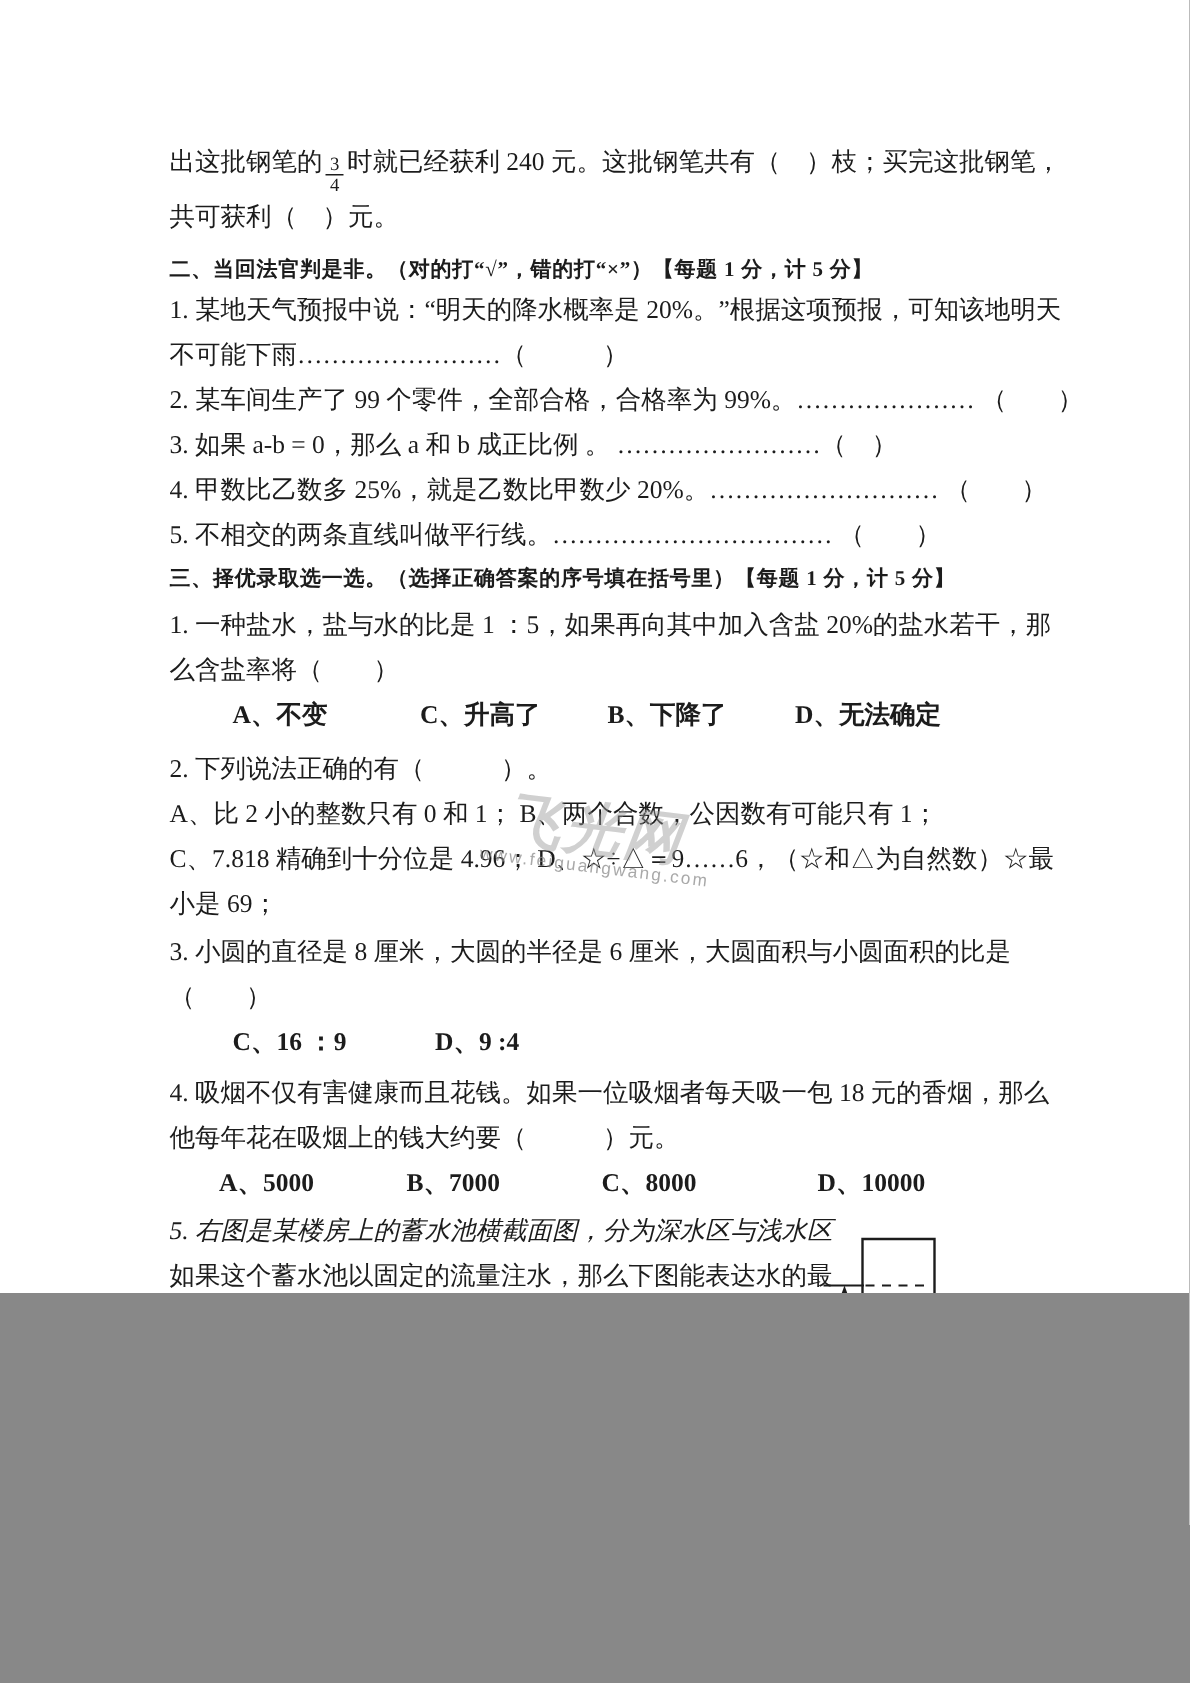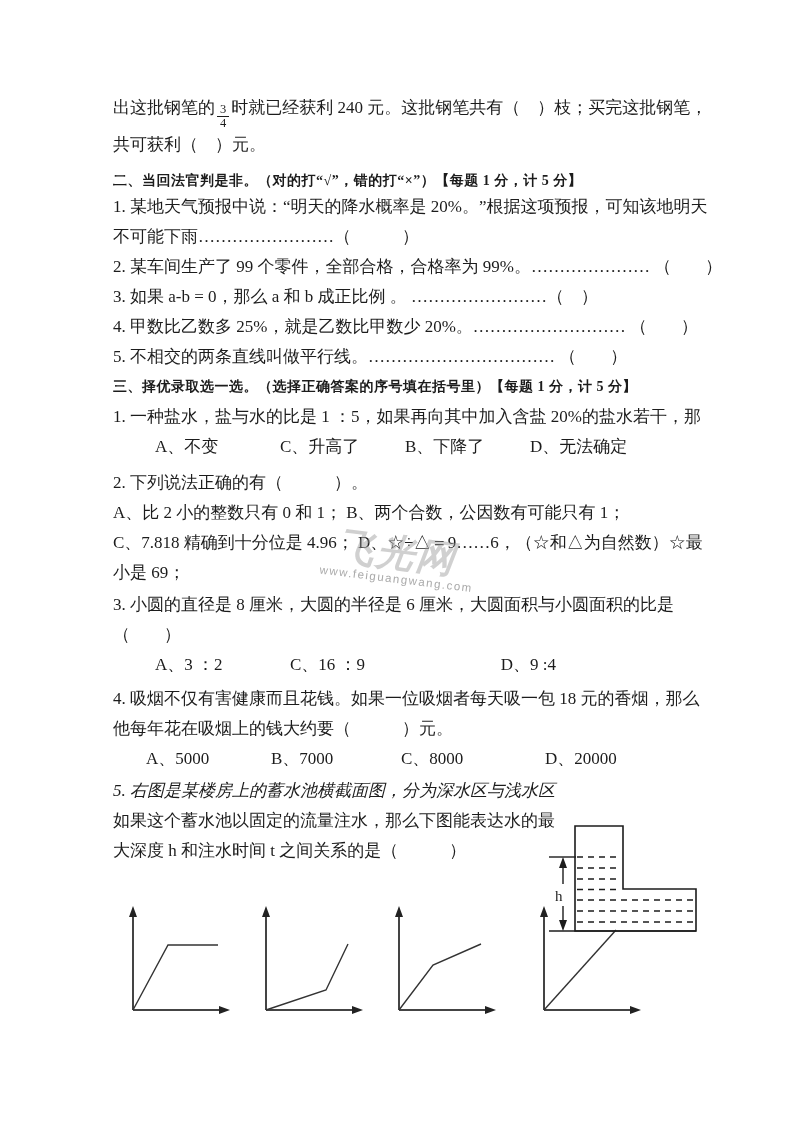--- a/index.html
+++ b/index.html
@@ -1,18 +1,18 @@
 <!DOCTYPE html>
 <html><head>
 <meta charset="utf-8">
 <style>
   html,body { margin:0; padding:0; background:#888; }
   .page {
     position:relative;
-    width:793px; height:1122px;
+    width:793px; height:862px;
     margin:0 auto;
     background:#ffffff;
     overflow:hidden;
     font-family:"Liberation Serif", serif;
     color:#1c1c1c;
   }
   .content {
     position:absolute; left:113px; top:93px; width:585px;
     font-size:17px;
   }
@@ -31,21 +31,21 @@
     font-weight:bold; font-size:14px; letter-spacing:0.5px;
   }
   .sec2-title { margin-top:6px !important; }
   .judge-first { margin-top:-4px !important; }
   .sec3-title { margin-top:0px !important; }
   .q2-block { margin-top:6px !important; }
   .q3-block { margin-top:2px !important; }
   .q4-block { margin-top:4px !important; }
   .q5-block { margin-top:2px !important;font-style:italic; }
 
-  .opts { display:flex; padding-left:42px; }
+  .opts { display:flex; padding-left:42px;font-weight:bold; }
   .opts span { display:inline-block; }
   .opts-q1 span:nth-child(-n+3) { min-width:125px; }
   .opts-q3 { padding-left:42px; }
   .opts-q3 span:nth-child(1){ min-width:135px; }
   .opts-q3 span:nth-child(2){ min-width:140px; }
   .opts-q3 span:nth-child(3){ min-width:126px;text-align:right; }
   .opts-q4 { padding-left:33px; }
   .opts-q4 span:nth-child(1){ min-width:125px; }
   .opts-q4 span:nth-child(2){ min-width:130px; }
   .opts-q4 span:nth-child(3){ min-width:144px; }
@@ -86,47 +86,47 @@
     <p class="judge-first">1. 某地天气预报中说：“明天的降水概率是 20%。”根据这项预报，可知该地明天</p>
     <p>不可能下雨……………………（　　　）</p>
     <p>2. 某车间生产了 99 个零件，全部合格，合格率为 99%。………………… （　　）</p>
     <p>3. 如果 a-b = 0，那么 a 和 b 成正比例 。 ……………………（　）</p>
     <p>4. 甲数比乙数多 25%，就是乙数比甲数少 20%。……………………… （　　）</p>
     <p>5. 不相交的两条直线叫做平行线。…………………………… （　　）</p>
 
     <p class="sec-title sec3-title">三、择优录取选一选。（选择正确答案的序号填在括号里）【每题 1 分，计 5 分】</p>
 
     <p>1. 一种盐水，盐与水的比是 1 ：5，如果再向其中加入含盐 20%的盐水若干，那</p>
+    <p>么含盐率将（　　）</p>
     <p class="opts opts-q1">
       <span>A、不变</span>
       <span>C、升高了</span>
       <span>B、下降了</span>
       <span>D、无法确定</span>
     </p>
 
     <p class="q2-block">2. 下列说法正确的有（　　　）。</p>
     <p>A、比 2 小的整数只有 0 和 1；  B、两个合数，公因数有可能只有 1；</p>
     <p>C、7.818 精确到十分位是 4.96；  D、☆÷△＝9……6，（☆和△为自然数）☆最</p>
     <p>小是 69；</p>
 
     <p class="q3-block">3.  小圆的直径是 8 厘米，大圆的半径是 6 厘米，大圆面积与小圆面积的比是</p>
     <p>（　　）</p>
     <p class="opts opts-q3">
-      <span>A、3 ：2</span>
       <span>C、16 ：9</span>
       <span>D、9 :4</span>
     </p>
 
     <p class="q4-block">4. 吸烟不仅有害健康而且花钱。如果一位吸烟者每天吸一包 18 元的香烟，那么</p>
     <p>他每年花在吸烟上的钱大约要（　　　）元。</p>
     <p class="opts opts-q4">
       <span>A、5000</span>
       <span>B、7000</span>
       <span>C、8000</span>
-      <span>D、20000</span>
+      <span>D、10000</span>
     </p>
 
     <p class="q5-block">5.  右图是某楼房上的蓄水池横截面图，分为深水区与浅水区</p>
     <p>如果这个蓄水池以固定的流量注水，那么下图能表达水的最</p>
     <p>大深度 h 和注水时间 t 之间关系的是（　　　）</p>
 
     <div class="graphs-row">
       <svg width="125" height="125" viewBox="0 0 125 125">
         <line x1="10" y1="112" x2="10" y2="16" stroke="#444" stroke-width="2"></line>
         <polygon points="6,19 10,8 14,19" fill="#222"></polygon>

